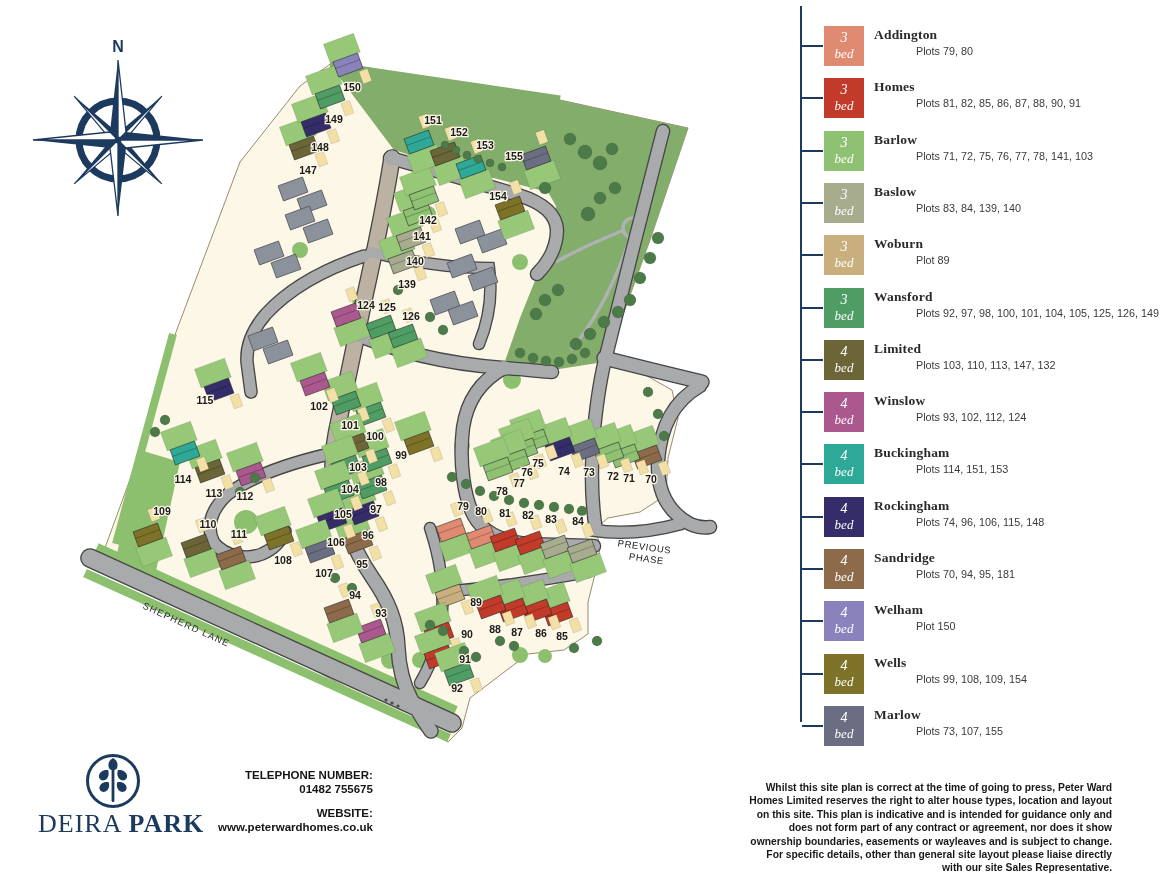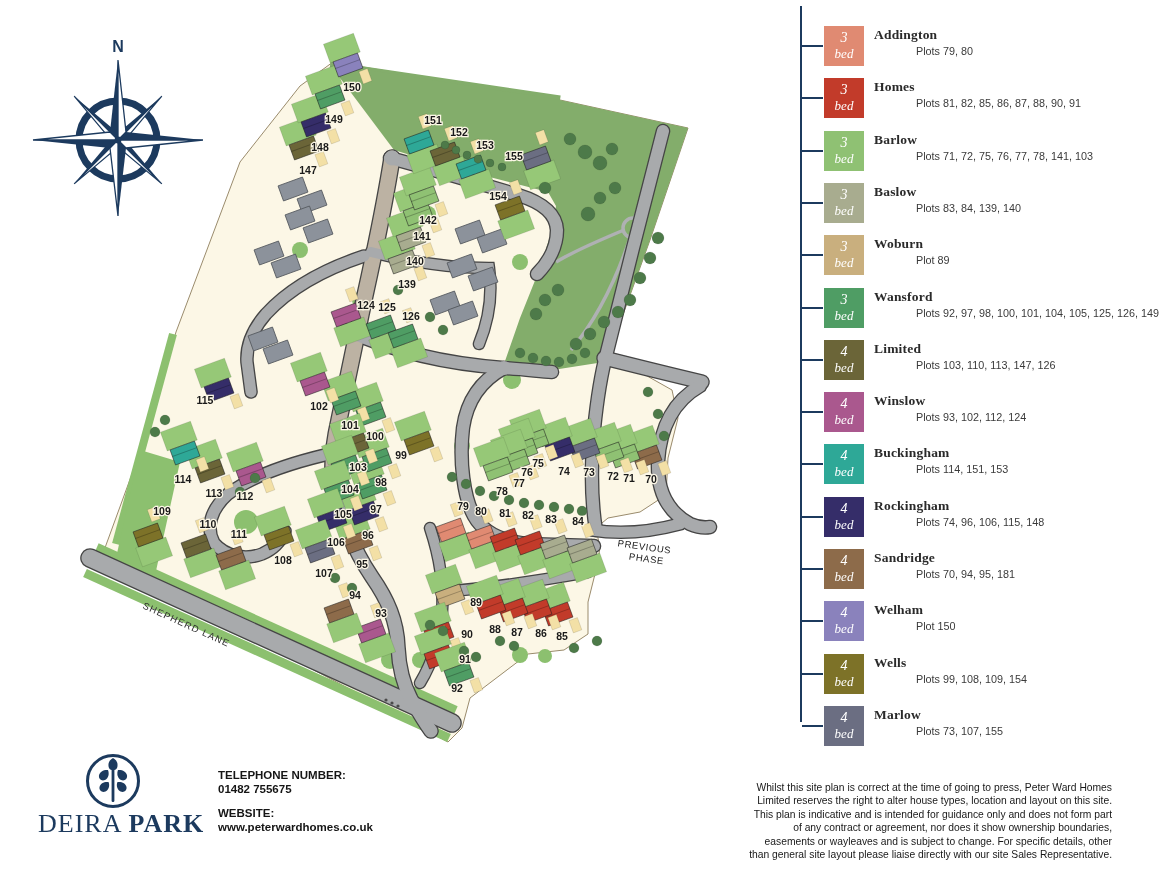--- a/index.html
+++ b/index.html
@@ -15,24 +15,24 @@
              font-family:"Liberation Serif",serif;font-style:italic;line-height:1;}
   .lg-swatch .bednum{display:block;font-size:14px;margin-top:5px;}
   .lg-swatch .bedword{display:block;font-size:13px;margin-top:2px;}
   .lg-name{position:absolute;left:74px;top:1px;font-family:Liberation Serif, serif;
            font-weight:bold;font-size:13.5px;color:#2A2A2A;letter-spacing:.2px;}
   .lg-plots{position:absolute;left:74px;top:19px;font-size:10.8px;color:#3A3A3A;white-space:nowrap;padding-left:42px;}
   
   #logo-text{position:absolute;left:38px;top:809px;width:170px;text-align:left;
              font-family:"Liberation Serif",serif;font-size:26px;color:#1C3A5E;letter-spacing:1px;}
   #logo-text .bold{font-weight:bold;}
-  #contact{position:absolute;left:218px;top:768px;font-size:11.5px;font-weight:bold;color:#151515;line-height:14px;}
+  #contact{position:absolute;left:218px;top:768px;font-size:11.5px;font-weight:bold;color:#151515;line-height:14px;text-align:right;}
   #contact .gap{height:10px;}
   #disclaimer{position:absolute;left:748px;top:781px;width:364px;text-align:right;
-              font-size:10.3px;font-weight:normal;color:#181818;line-height:13.4px;}
+              font-size:10.3px;font-weight:bold;color:#181818;line-height:13.4px;}
 </style>
 </head>
 <body>
 
 <svg class="abs" id="compass" style="left:30px;top:36px;" width="190" height="180" viewBox="0 0 190 180">
   <g stroke="none">
     <circle cx="88" cy="104" r="39" fill="none" stroke="#1C3A5E" stroke-width="7"></circle>
 
     <g>
       <g transform="rotate(45 88 104)">
@@ -711,21 +711,21 @@
       <div class="lg-name">Wansford</div>
       <div class="lg-plots">Plots 92, 97, 98, 100, 101, 104, 105, 125, 126, 149</div>
     </div>
     <div class="lg-item" style="top: 339.8px;">
       <div class="tick"></div>
       <div class="lg-swatch" style="background: rgb(107, 101, 56);">
         <span class="bednum">4</span>
         <span class="bedword">bed</span>
       </div>
       <div class="lg-name">Limited</div>
-      <div class="lg-plots">Plots 103, 110, 113, 147, 126</div>
+      <div class="lg-plots">Plots 103, 110, 113, 147, 132</div>
     </div>
     <div class="lg-item" style="top: 392.1px;">
       <div class="tick"></div>
       <div class="lg-swatch" style="background: rgb(170, 88, 142);">
         <span class="bednum">4</span>
         <span class="bedword">bed</span>
       </div>
       <div class="lg-name">Winslow</div>
       <div class="lg-plots">Plots 93, 102, 112, 124</div>
     </div>

